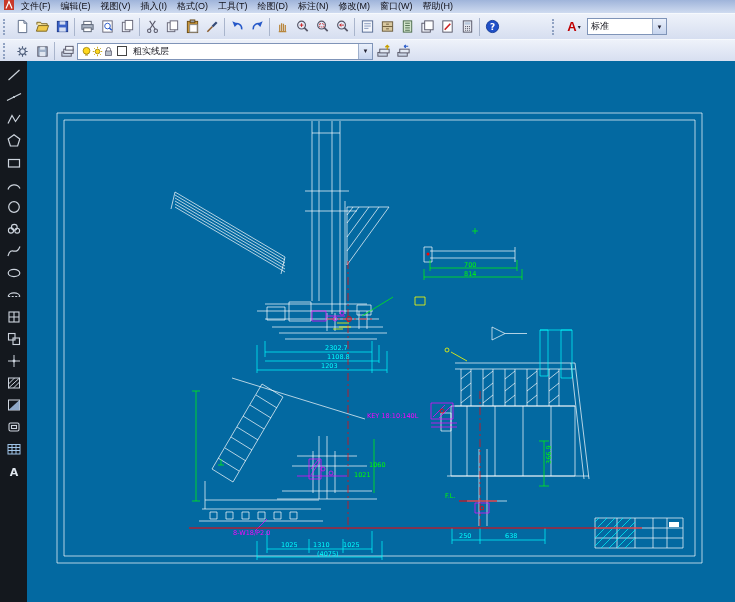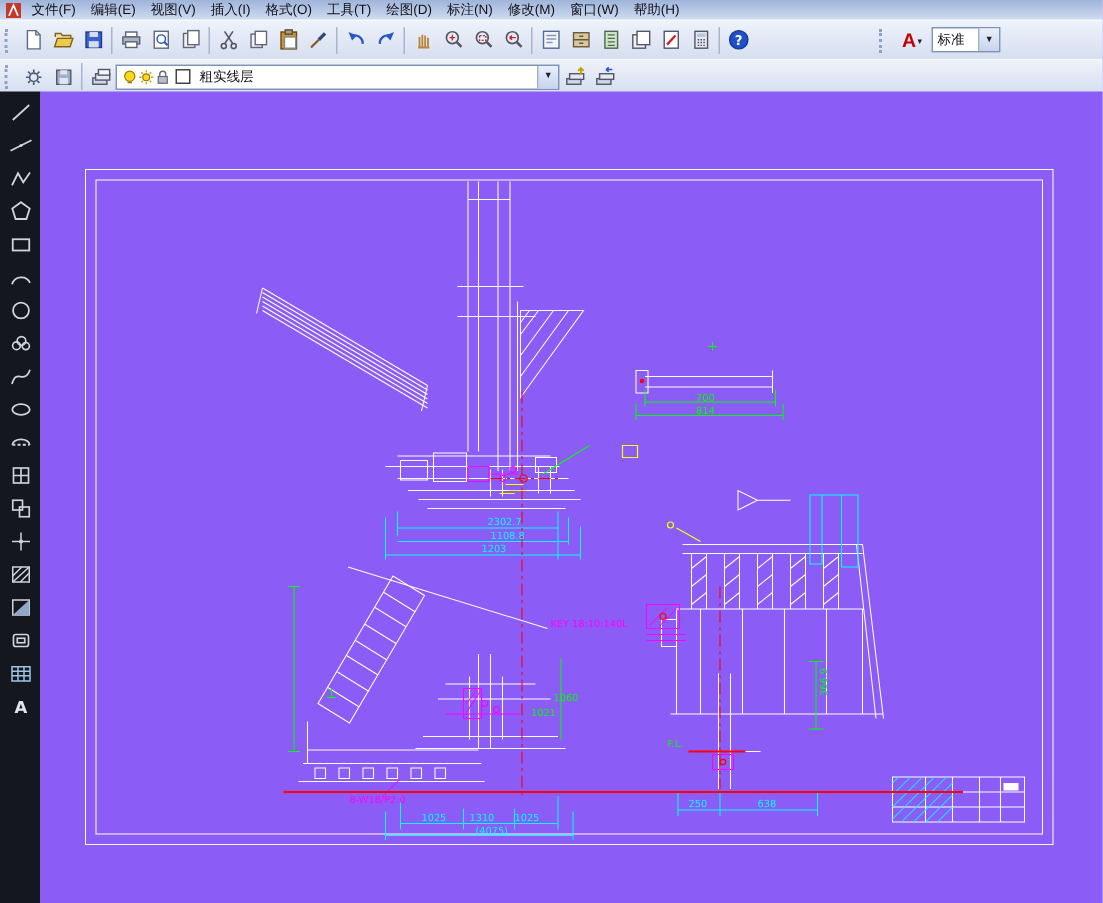--- a/index.html
+++ b/index.html
@@ -1,20 +1,20 @@
 <!DOCTYPE html>
 <html><head>
 <meta charset="utf-8">
 <style>
   html,body{margin:0;padding:0;}
   body{width:735px;height:602px;overflow:hidden;font-family:"Liberation Sans","DejaVu Sans",sans-serif;}
   #app{position:relative;width:735px;height:602px;background:#d9e0ef;}
 
   
-  .menubar{position:absolute;top:0;left:0;right:0;height:13px;display:flex;align-items:center;
+  .menubar{position:absolute;top:0;left:0;right:0;height:13px;display:flex;align-items:flex-start;
     background:linear-gradient(#9fb4da,#cfdbf0);font-size:9px;color:#101018;padding-left:2px;}
   .menu-item{padding:0 5px;white-space:nowrap;cursor:default;}
   .appicon{margin:0 2px;display:flex;align-items:center;}
 
   
   .toolbar{position:absolute;left:0;right:0;display:flex;align-items:center;
     background:linear-gradient(#eef2fa,#d6def0);border-top:1px solid #f6f9fd;border-bottom:1px solid #a9b5cd;}
   #tb1{top:13px;height:25px;}
   #tb2{top:39px;height:22px;}
   .grip{width:3px;height:16px;border-left:2px dotted #90a2c2;margin:0 4px 0 3px;}
@@ -31,21 +31,21 @@
   .swatch{width:8px;height:8px;background:#ffffff;border:1px solid #444;margin:0 3px;}
   .combo .lname{margin-left:3px;}
 
   
   .leftbar{position:absolute;top:61px;left:0;width:27px;bottom:0;background:#14181e;
     display:flex;flex-direction:column;align-items:center;padding-top:4px;box-sizing:border-box;}
   .ltbtn{width:22px;height:20px;display:flex;align-items:center;justify-content:center;
     background:transparent;border:none;padding:0;margin-bottom:2px;}
 
   
-  .canvas{position:absolute;top:61px;left:27px;right:0;bottom:0;background:#8b5cf6;}
+  .canvas{position:absolute;top:61px;left:27px;right:0;bottom:0;background:#0369a1;}
   .canvas svg{display:block;width:100%;height:100%;}
   svg text{font-family:"DejaVu Sans",sans-serif;}
 </style>
 </head>
 <body>
 
 <div id="app">
 
   <div class="menubar">
     <span class="appicon">
@@ -237,21 +237,21 @@
           <text x="8" y="11.5" text-anchor="middle" font-size="9.5" font-weight="bold" fill="#fff">?</text>
         </svg>
       </button>
 
     <div class="styles-group">
       <span class="grip"></span>
       <button class="tbtn" style="width:26px">
         <span class="redA">A</span>
         <span class="tiny-arrow">▾</span>
       </button>
-      <div class="combo" style="width:46px">
+      <div class="combo" style="width:80px">
         <span>标准</span>
         <span class="arrow">▼</span>
       </div>
     </div>
   </div>
 
   <div class="toolbar" id="tb2">
     <span class="grip"></span>
     <button class="tbtn">
         <svg width="15" height="15" viewBox="0 0 16 16">

